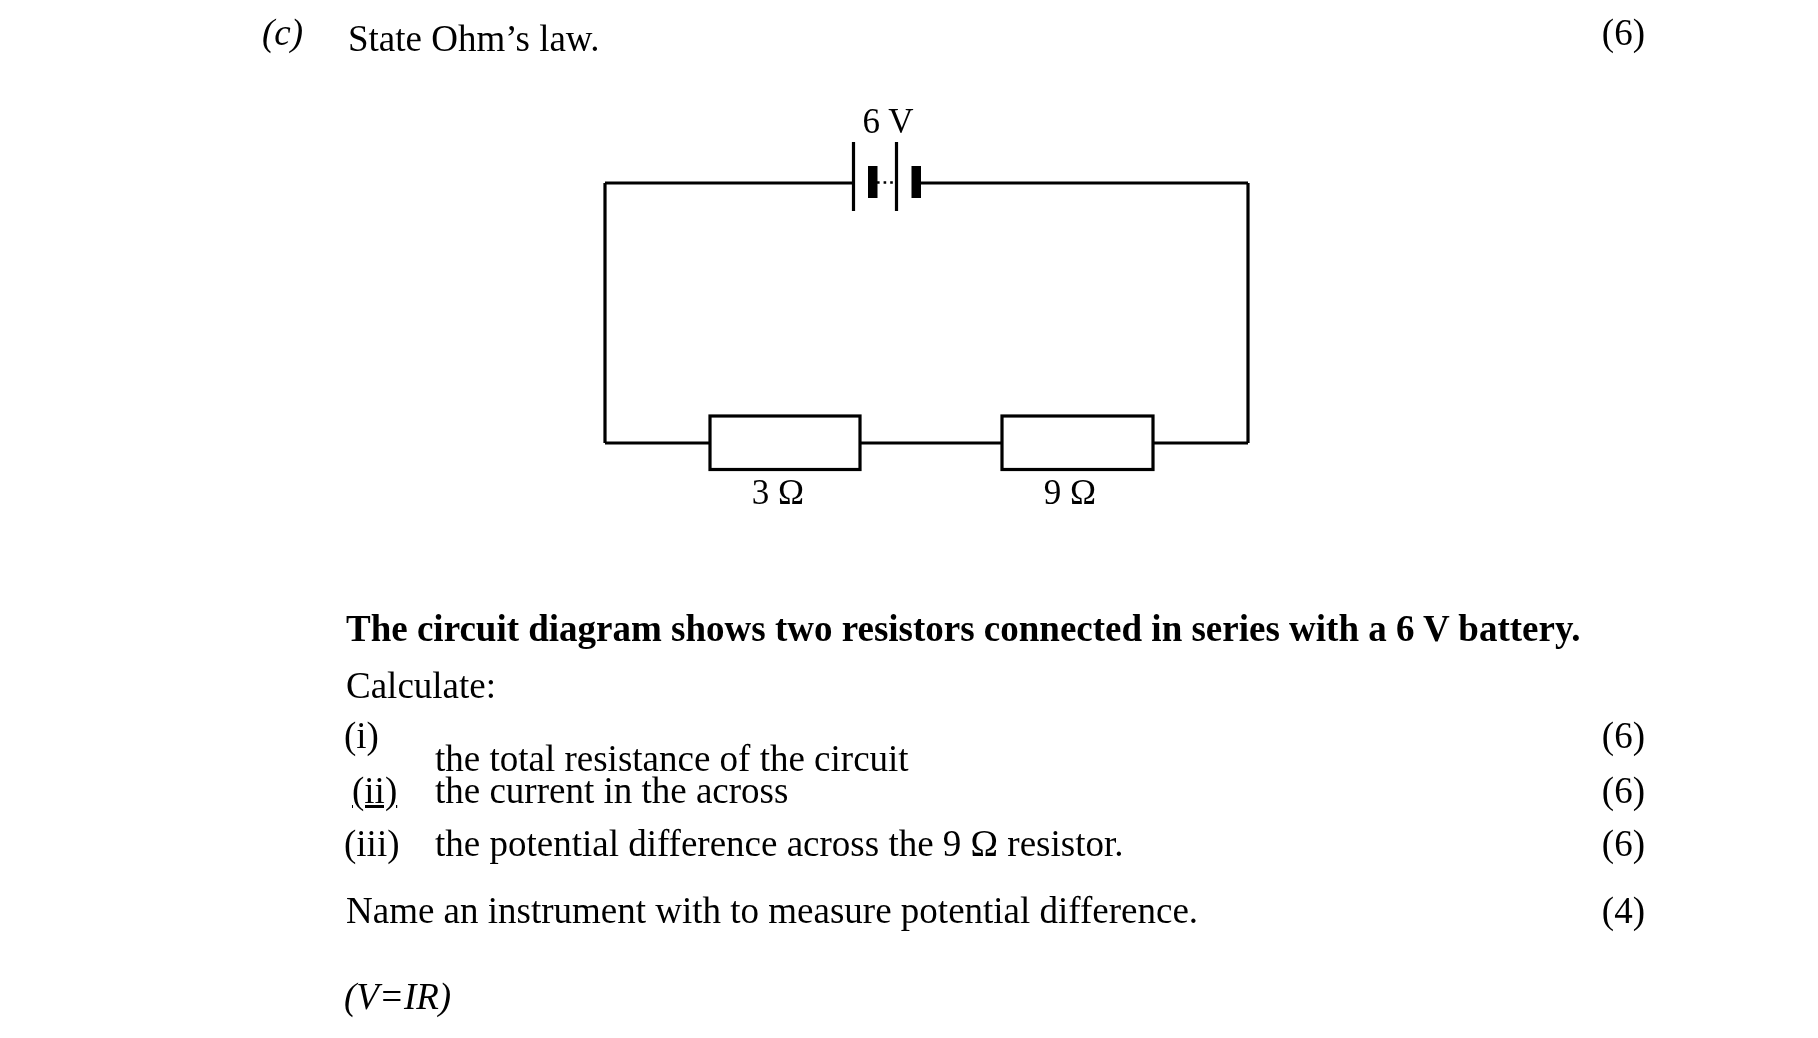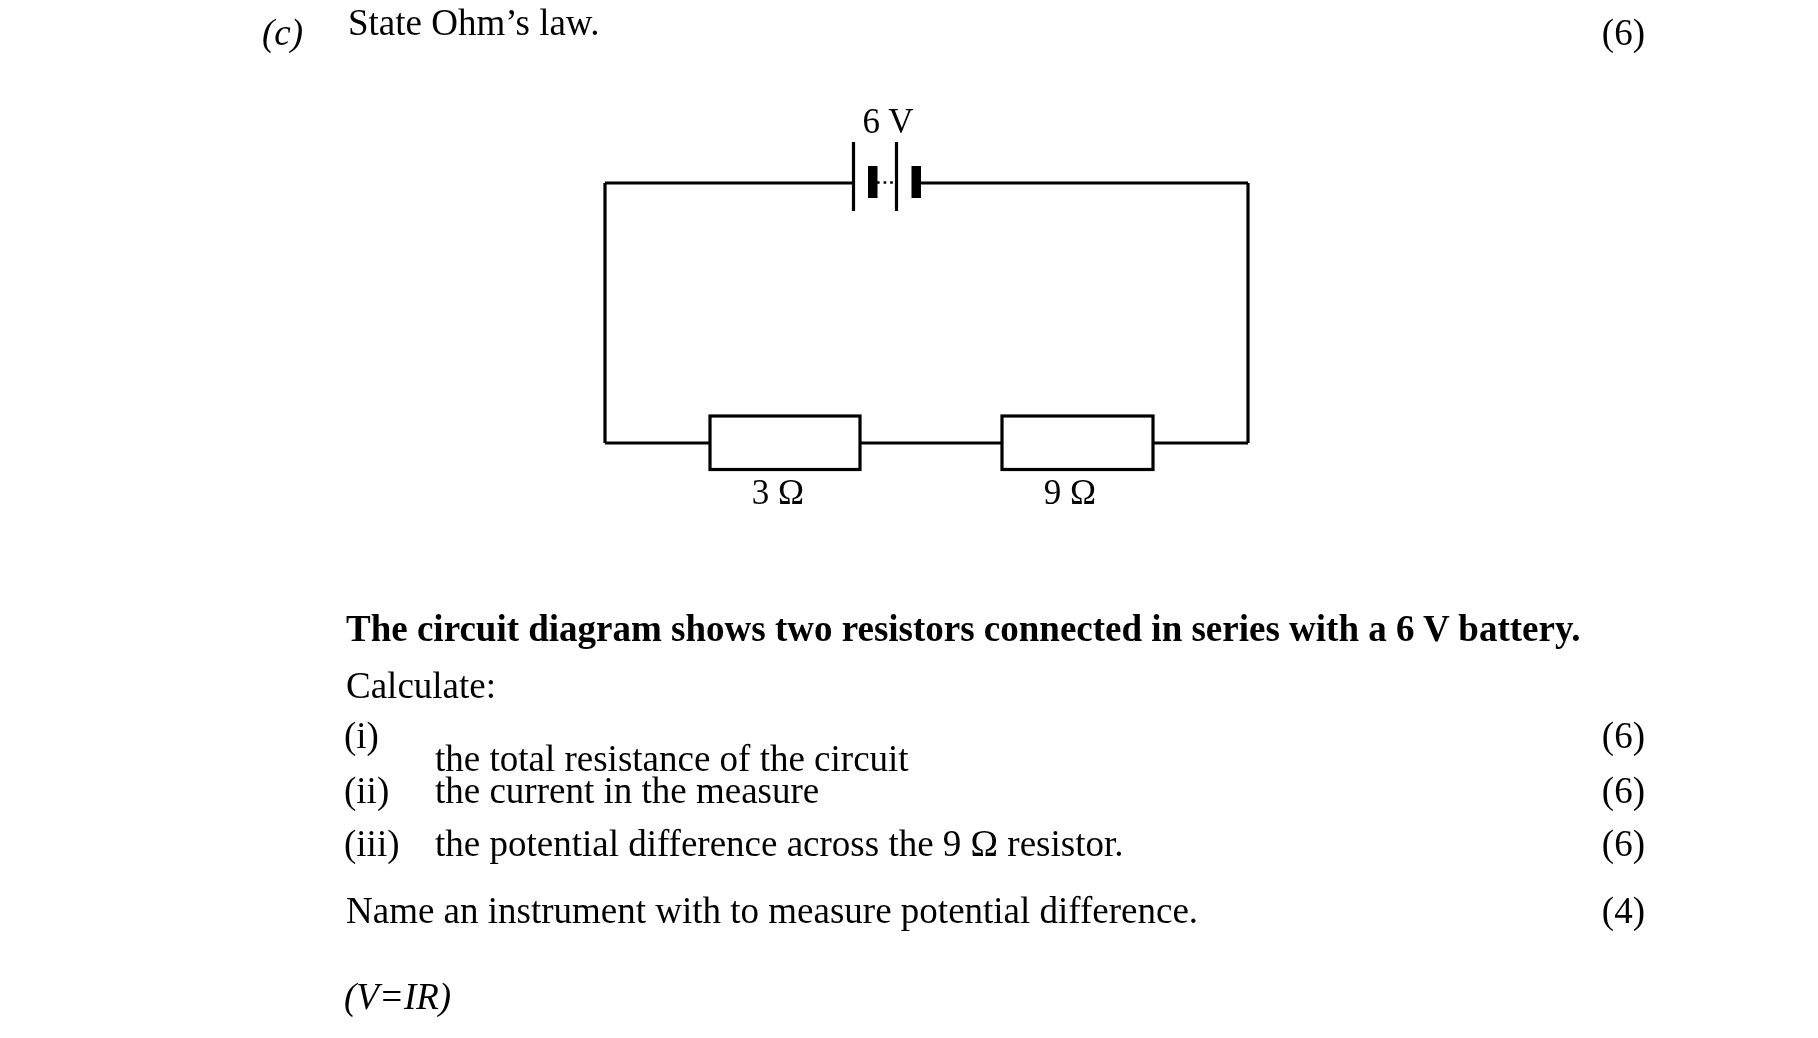--- a/index.html
+++ b/index.html
@@ -41,21 +41,21 @@
   svg text {
     font-family: "Liberation Serif", serif;
     font-size: 35px;
     fill: #000000;
   }
 </style>
 </head>
 <body>
 
 <div class="txt italic" style="left:262px; top:14px;">(c)</div>
-<div class="txt" style="left:348px; top:4px;">State Ohm’s law.</div>
+<div class="txt" style="left:348px; top:20px;">State Ohm’s law.</div>
 <div class="marks" style="top:14px;">(6)</div>
 
 <svg id="circuit-svg" viewBox="0 0 1818 560">
 
   <path d="M605 183 H853 M921 183 H1248 M605 183 V443 M1248 183 V443
            M605 443 H710 M860 443 H1002 M1153 443 H1248" fill="none" stroke="#000000" stroke-width="3.2"></path>
 
   <g>
     <line x1="853.5" y1="142" x2="853.5" y2="211" stroke="#000000" stroke-width="3.2"></line>
     <rect x="868" y="166" width="9.5" height="32" fill="#000000"></rect>
@@ -73,22 +73,22 @@
 </svg>
 
 <div class="txt" style="left:346px; top:610px;font-weight:bold;">The circuit diagram shows two resistors connected in series with a 6 V battery.</div>
 
 <div class="txt" style="left:346px; top:667px;">Calculate:</div>
 
 <div class="txt" style="left:344px; top:717px;">(i)</div>
 <div class="txt" style="left:435px; top:740px;">the total resistance of the circuit</div>
 <div class="marks" style="top:717px;">(6)</div>
 
-<div class="txt" style="left:344px; top:772px;">(ii)</div>
-<div class="txt" style="left:435px; top:772px;">the current in the measure</div>
+<div class="txt" style="left:352px; top:772px;text-decoration:underline;">(ii)</div>
+<div class="txt" style="left:435px; top:772px;">the current in the across</div>
 <div class="marks" style="top:772px;">(6)</div>
 
 <div class="txt" style="left:344px; top:825px;">(iii)</div>
 <div class="txt" style="left:435px; top:825px;">the potential difference across the 9 Ω resistor.</div>
 <div class="marks" style="top:825px;">(6)</div>
 
 <div class="txt" style="left:346px; top:892px;">Name an instrument with to measure potential difference.</div>
 <div class="marks" style="top:892px;">(4)</div>
 
 <div class="txt italic" style="left:344px; top:978px;font-style:italic;">(V=IR)</div>

